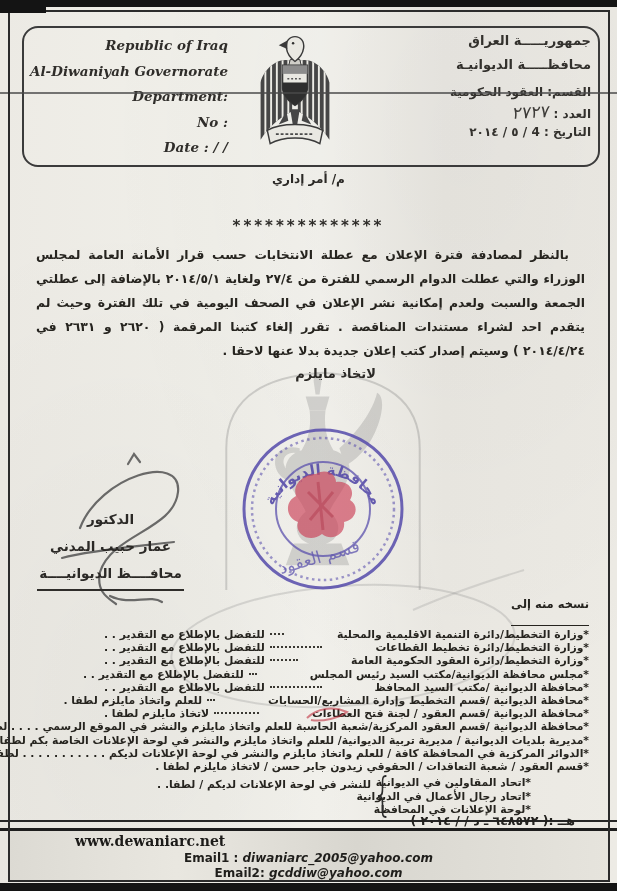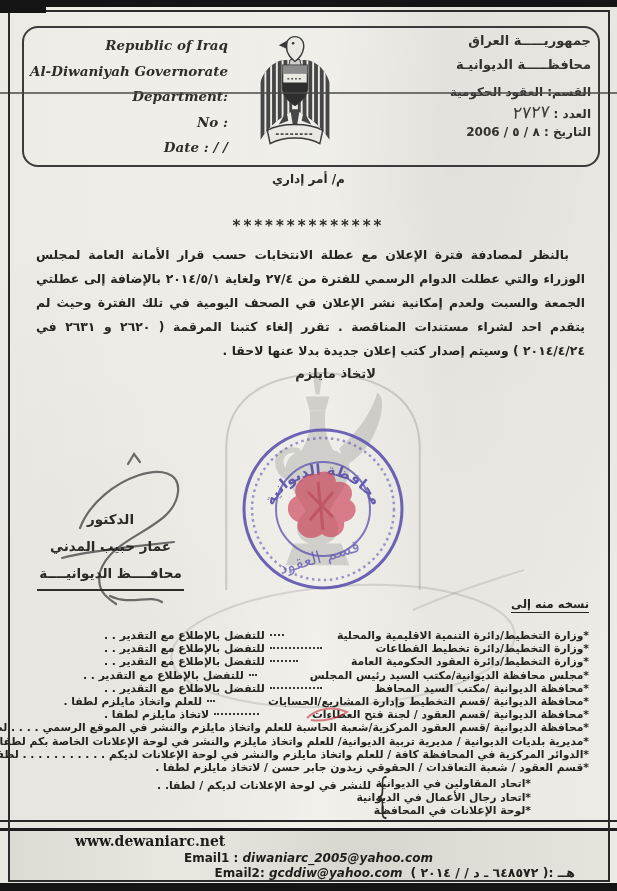--- a/index.html
+++ b/index.html
@@ -40,34 +40,34 @@
   .scrawl{position:absolute;left:50px;top:446px;width:160px;height:168px;z-index:2;}
   .pencil{position:absolute;left:158px;top:568px;width:372px;height:152px;z-index:1;}
   .redmark{position:absolute;left:303px;top:704px;width:52px;height:20px;z-index:3;}
   
   .sig{position:absolute;left:28px;top:506px;width:165px;text-align:center;direction:rtl;font-weight:700;font-size:13.5px;line-height:27px;z-index:2;}
   .sig .pos{display:inline-block;border-bottom:2px solid #2f2d2a;padding:0 2px 2px;}
   
   .stamp{position:absolute;left:237px;top:424px;width:172px;height:182px;z-index:3;}
   
   .dist{position:absolute;right:28px;left:56px;top:597px;direction:rtl;font-size:10.8px;font-weight:700;color:#26241f;z-index:2;}
-  .dheading{display:inline-block;font-size:11.5px;border-bottom:1.6px solid #26241f;padding-bottom:1px;margin-bottom:16px;}
+  .dheading{display:inline-block;font-size:11.5px;border-bottom:1.6px solid #26241f;padding-bottom:14px;margin-bottom:2px;}
   .drow{display:flex;align-items:baseline;line-height:13.2px;height:13.2px;white-space:nowrap;}
   .dname,.daction{white-space:nowrap;margin-left:48px;}
   .dleader{flex:1;border-bottom:2px dotted #3a3832;margin:0 5px;transform:translateY(-3px);min-width:8px;}
   .drow.plain{display:block;text-align:right;}
   .braced{position:relative;padding-right:58px;margin-top:3px;}
   .bline{text-align:right;line-height:13.5px;height:13.5px;}
   .brace{position:absolute;right:192px;top:-5px;font-size:46px;font-weight:300;color:#2b2b2b;direction:ltr;unicode-bidi:isolate;transform:scaleX(.7);line-height:46px;}
   .bnote{position:absolute;right:218px;top:2px;white-space:nowrap;}
   
   .frule{position:absolute;left:0;right:0;top:820px;height:6px;border-top:2px solid #262626;border-bottom:3px solid #1d1d1d;z-index:3;}
   .fbg{position:absolute;left:8px;right:7px;top:829px;height:51px;background:linear-gradient(90deg,#dcdad3,#e9e7e0 28%,#d8d6cf 58%,#e6e4dd);z-index:2;}
   .fsite{position:absolute;left:75px;top:833px;font-family:"DejaVu Serif","Liberation Serif",serif;font-weight:700;font-size:14px;color:#1c1b19;z-index:3;}
-  .fphone{position:absolute;right:42px;top:865px;direction:rtl;font-weight:700;font-size:12.5px;color:#22211e;z-index:3;}
+  .fphone{position:absolute;right:42px;top:813px;direction:rtl;font-weight:700;font-size:12.5px;color:#22211e;z-index:3;}
   .femail{position:absolute;left:0;width:100%;text-align:center;font-weight:700;font-size:12px;color:#1f1e1b;z-index:3;}
   .femail .val{font-style:italic;}
   .f1{top:851px;} .f2{top:866px;}
 </style>
 </head>
 <body>
 
 <div class="page">
 
   <div class="edge-top"></div>
@@ -129,21 +129,21 @@
   </div>
 
   <div class="h-ar">
     <div class="l1">جمهوريـــــة العراق</div>
     <div class="l2">محافظـــــة الديوانيـة</div>
     <div class="l3">القسم: العقود الحكومية</div>
     <div class="l4">
       <span>العدد :</span>
       <span class="handwritten">٢٧٢٧</span>
     </div>
-    <div class="l5">التاريخ : ٨ / ٥ / 2006</div>
+    <div class="l5">التاريخ : 4 / ٥ / ٢٠١٤</div>
   </div>
 
   <div class="subject">م/ أمر إداري</div>
   <div class="stars">**************</div>
 
   <div class="bodywrap">
     <div class="bodypar">بالنظر لمصادفة فترة الإعلان مع عطلة الانتخابات حسب قرار الأمانة العامة لمجلس الوزراء والتي عطلت الدوام الرسمي للفترة من ٢٧/٤ ولغاية ٢٠١٤/٥/١ بالإضافة إلى عطلتي الجمعة والسبت ولعدم إمكانية نشر الإعلان في الصحف اليومية في تلك الفترة وحيث لم يتقدم احد لشراء مستندات المناقصة . تقرر إلغاء كتبنا المرقمة ( ٢٦٢٠ و ٢٦٣١ في ٢٠١٤/٤/٢٤ ) وسيتم إصدار كتب إعلان جديدة بدلا عنها لاحقا .</div>
     <div class="closing">لاتخاذ مايلزم</div>
   </div>
 

